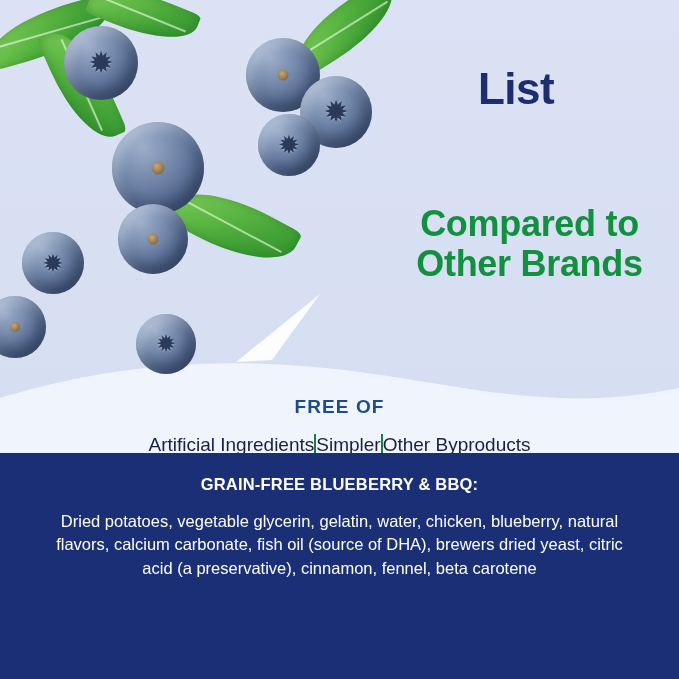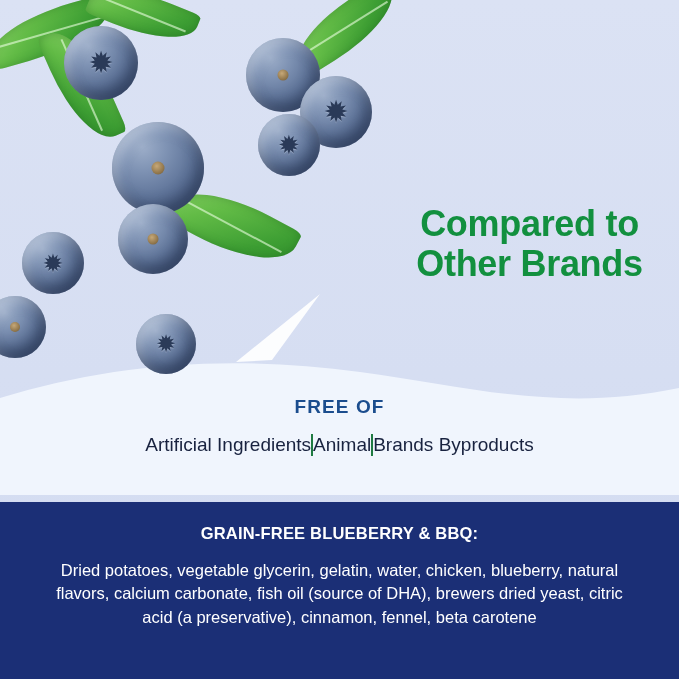--- a/index.html
+++ b/index.html
@@ -146,21 +146,21 @@
     height: 22px;
     background: #1f7a42;
   }
 
   
   .footer {
     position: absolute;
     left: 0;
     bottom: 0;
     width: 679px;
-    height: 177px;
+    height: 226px;
     background: #1b2f76;
   }
   .footer-inner {
     padding: 22px 30px 0 30px;
     text-align: center;
   }
   .footer-title {
     color: #ffffff;
     font-size: 16.5px;
     font-weight: 700;
@@ -227,35 +227,36 @@
     </div>
     <div class="berry" style="left:-16px; top:296px; width:62px; height:62px;">
       <span class="nub" style="width:10px;height:10px;"></span>
     </div>
     <div class="berry" style="left:136px; top:314px; width:60px; height:60px;">
       <span class="crown" style="font-size:24px;">✹</span>
     </div>
   </div>
 
   <div class="headline">
+    <span class="l3">List</span>
   </div>
 
   <div class="sub">
     <span class="s1">Compared to</span>
     <span class="s2">Other Brands</span>
   </div>
 
   <div class="freeof-wrap">
     <div class="freeof-title">FREE OF</div>
     <div class="freeof-row">
       <span class="freeof-item">Artificial Ingredients</span>
       <span class="freeof-sep"></span>
-      <span class="freeof-item">Animal</span>
+      <span class="freeof-item">Simpler</span>
       <span class="freeof-sep"></span>
-      <span class="freeof-item">Brands Byproducts</span>
+      <span class="freeof-item">Other Byproducts</span>
     </div>
   </div>
 
   <div class="footer">
     <div class="footer-inner">
       <div class="footer-title">GRAIN-FREE BLUEBERRY &amp; BBQ:</div>
       <div class="footer-body">Dried potatoes, vegetable glycerin, gelatin, water, chicken, blueberry, natural flavors, calcium carbonate, fish oil (source of DHA), brewers dried yeast, citric acid (a preservative), cinnamon, fennel, beta carotene</div>
     </div>
   </div>
 

